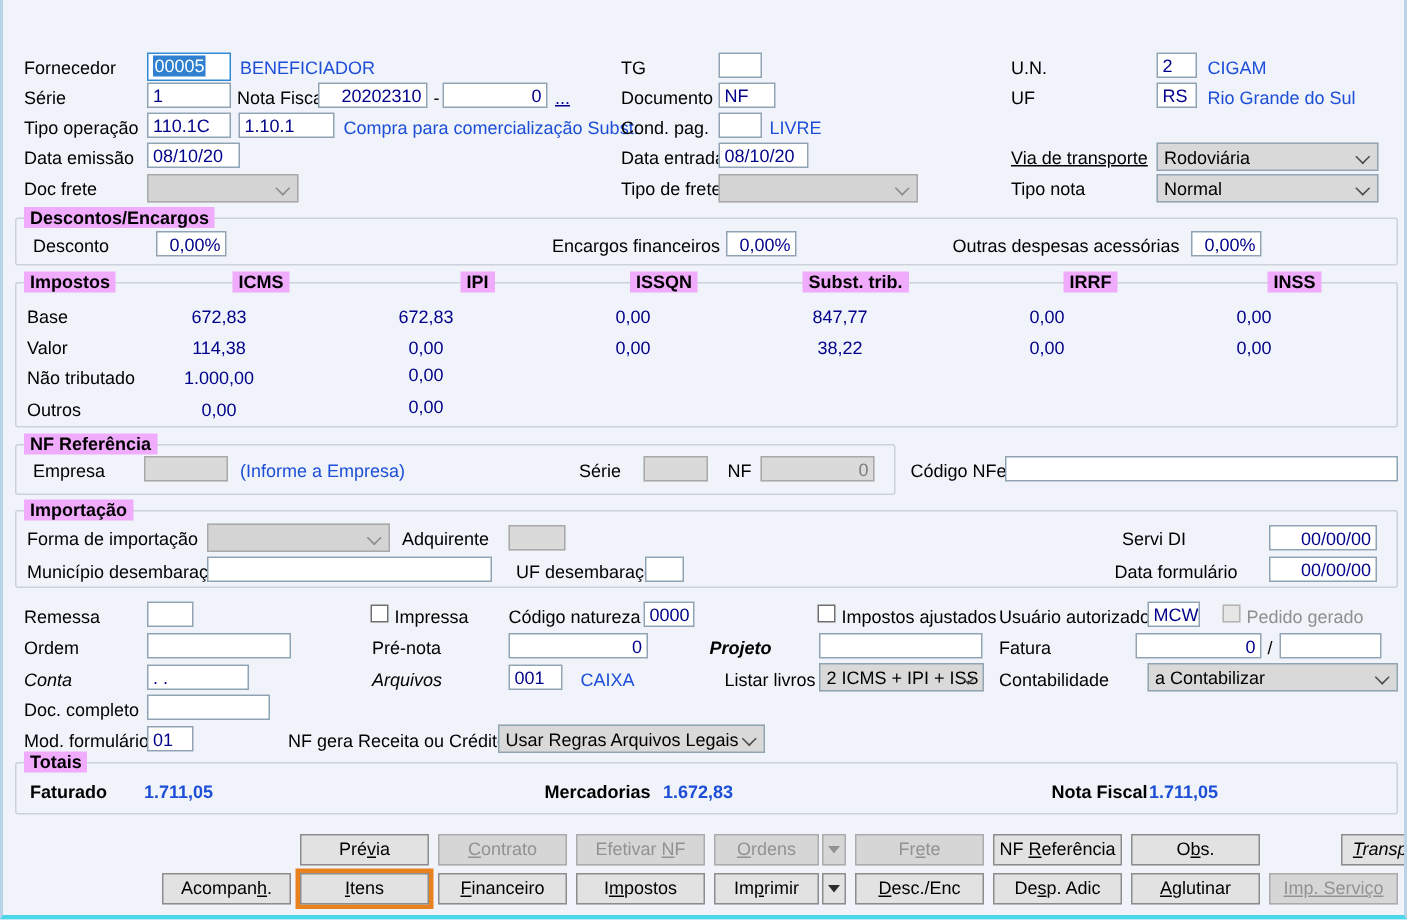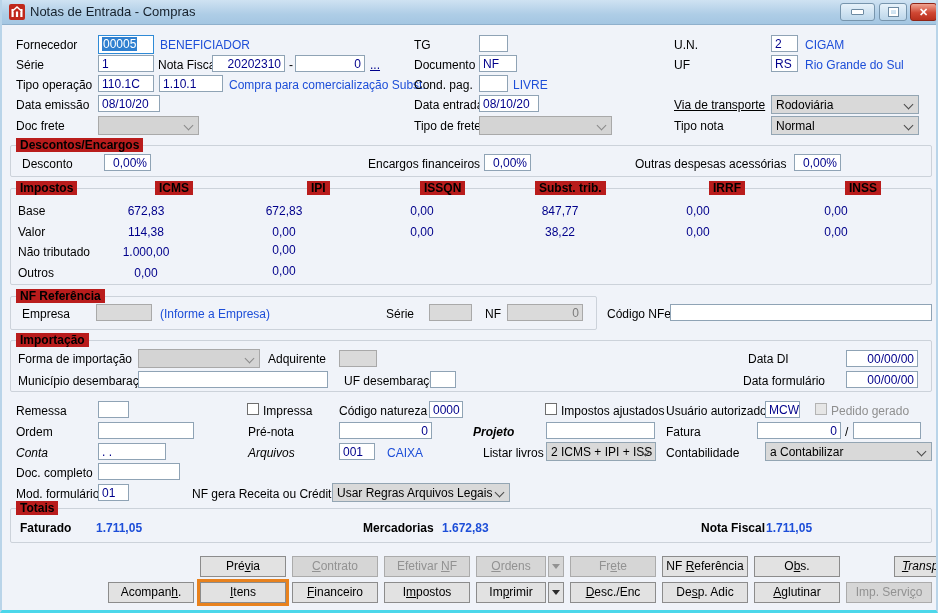--- a/index.html
+++ b/index.html
@@ -30,57 +30,37 @@
   .sel{background:#2f80d0;color:#fff;padding:0 1px;}
   .dd{position:absolute;height:19px;box-sizing:border-box;background:#d9d9d9;border:1px solid #93a5b3;
     padding:2px 18px 0 4px;color:#000;white-space:nowrap;overflow:hidden;line-height:14px;}
   .dd.dis{background:#d4d4d4;color:#8f8f8f;border-color:#a9a9a9;}
   .chev{position:absolute;right:6px;top:5px;width:6px;height:6px;border-right:1.6px solid #4a4a4a;
     border-bottom:1.6px solid #4a4a4a;transform:rotate(45deg);}
   .dd.dis .chev{border-color:#8a8a8a;}
   .chk{position:absolute;width:12px;height:12px;box-sizing:border-box;background:#fff;border:1px solid #6e6e6e;}
   .chk.dis{background:#e6e6e6;border-color:#b3b3b3;}
   .grp{position:absolute;box-sizing:border-box;border:1px solid #ccd2da;border-radius:2px;}
-  .cap{position:absolute;font-weight:bold;background:#b91c1c;padding:0 4px;white-space:nowrap;}
+  .cap{position:absolute;font-weight:bold;background:#f0abfc;padding:0 4px;white-space:nowrap;}
   .val{position:absolute;width:92px;text-align:center;color:#00008b;white-space:nowrap;}
   .link{position:absolute;color:#00008b;text-decoration:underline;cursor:pointer;}
   .btn{position:absolute;height:21px;box-sizing:border-box;background:#e2e2e2;border:1px solid #8c8c8c;
     text-align:center;line-height:18px;color:#000;cursor:pointer;white-space:nowrap;}
   .btn.dis{background:#d6d6d6;border-color:#ababab;color:#929292;cursor:default;}
   .btn.hl{box-shadow:0 0 0 3px #e8821e;}
   .btn .u{text-decoration:underline;}
   .tri{display:inline-block;width:0;height:0;border-left:4px solid transparent;
     border-right:4px solid transparent;border-top:5px solid #2b2b2b;vertical-align:middle;}
   .btn.dis .tri{border-top-color:#929292;}
 </style>
 </head>
 <body>
 
 <div class="window">
 
-  <div class="titlebar">
-    <svg class="appico" viewBox="0 0 16 16">
-      <rect x="0" y="0" width="16" height="16" rx="2" fill="#c0281c"></rect>
-      <rect x="2.5" y="5" width="2.2" height="8" fill="#fff"></rect>
-      <rect x="6.9" y="5" width="2.2" height="8" fill="#fff"></rect>
-      <rect x="11.3" y="5" width="2.2" height="8" fill="#fff"></rect>
-      <path d="M2.5 7 L8 2 L13.5 7 Z" fill="#fff"></path>
-      <path d="M4 7.5 L8 4 L12 7.5 Z" fill="#c0281c"></path>
-    </svg>
-    <span class="title">Notas de Entrada - Compras</span>
-    <div class="winbtn" style="left:838px;width:35px;">
-      <span class="glyph-min"></span>
-    </div>
-    <div class="winbtn" style="left:877px;width:28px;">
-      <span class="glyph-max"></span>
-    </div>
-    <div class="winbtn close" style="left:908px;width:27px;">
-      <span>✕</span>
-    </div>
-  </div>
 
   <span class="lbl" style="left:14px;top:38px;">Fornecedor</span>
   <div class="inp focus" style="left:96px;top:35px;width:56px;height:19px;"><span class="sel">00005</span></div>
   <span class="lbl nv" style="left:158px;top:38px;">BENEFICIADOR</span>
   <span class="lbl" style="left:412px;top:38px;">TG</span>
   <div class="inp" style="left:477px;top:35px;width:29px;"></div>
   <span class="lbl" style="left:672px;top:38px;">U.N.</span>
   <div class="inp" style="left:769px;top:35px;width:27px;">2</div>
   <span class="lbl nv" style="left:803px;top:38px;">CIGAM</span>
 
@@ -172,21 +152,21 @@
   <div class="inp ro num" style="left:505px;top:304px;width:76px;">0</div>
   <span class="lbl" style="left:605px;top:307px;">Código NFe</span>
   <div class="inp" style="left:668px;top:304px;width:262px;"></div>
 
   <div class="grp" style="left:8px;top:340px;width:922px;height:52px;"></div>
   <span class="cap" style="left:14px;top:333px;">Importação</span>
   <span class="lbl" style="left:16px;top:352px;">Forma de importação</span>
   <div class="dd dis" style="left:136px;top:349px;width:122px;"><span></span><span class="chev"></span></div>
   <span class="lbl" style="left:266px;top:352px;">Adquirente</span>
   <div class="inp ro" style="left:337px;top:350px;width:38px;"></div>
-  <span class="lbl" style="left:746px;top:352px;">Data DI</span>
+  <span class="lbl" style="left:746px;top:352px;">Servi DI</span>
   <div class="inp num" style="left:844px;top:350px;width:72px;">00/00/00</div>
   <span class="lbl" style="left:16px;top:374px;">Município desembaraço</span>
   <div class="inp" style="left:136px;top:371px;width:190px;"></div>
   <span class="lbl" style="left:342px;top:374px;">UF desembaraço</span>
   <div class="inp" style="left:428px;top:371px;width:26px;"></div>
   <span class="lbl" style="left:741px;top:374px;">Data formulário</span>
   <div class="inp num" style="left:844px;top:371px;width:72px;">00/00/00</div>
 
   <span class="lbl" style="left:14px;top:404px;">Remessa</span>
   <div class="inp" style="left:96px;top:401px;width:31px;"></div>
@@ -251,15 +231,15 @@
 
   <div class="btn" style="left:106px;top:582px;width:86px;"><span>Acompan</span><span class="u">h</span><span>.</span></div>
   <div class="btn hl" style="left:198px;top:582px;width:86px;"><span></span><span class="u">I</span><span>tens</span></div>
   <div class="btn" style="left:290px;top:582px;width:86px;"><span></span><span class="u">F</span><span>inanceiro</span></div>
   <div class="btn" style="left:382px;top:582px;width:86px;"><span>I</span><span class="u">m</span><span>postos</span></div>
   <div class="btn" style="left:474px;top:582px;width:70px;"><span>Im</span><span class="u">p</span><span>rimir</span></div>
   <div class="btn" style="left:546px;top:582px;width:16px;"><span class="tri"></span></div>
   <div class="btn" style="left:568px;top:582px;width:86px;"><span></span><span class="u">D</span><span>esc./Enc</span></div>
   <div class="btn" style="left:660px;top:582px;width:86px;"><span>De</span><span class="u">s</span><span>p. Adic</span></div>
   <div class="btn" style="left:752px;top:582px;width:86px;"><span></span><span class="u">A</span><span>glutinar</span></div>
-  <div class="btn dis" style="left:844px;top:582px;width:86px;"><span>Imp. Servi</span><span class="u">ç</span><span>o</span></div>
+  <div class="btn dis" style="left:844px;top:582px;width:86px;text-decoration:underline;"><span>Imp. Servi</span><span class="u">ç</span><span>o</span></div>
 
 </div>
 
 </body></html>

